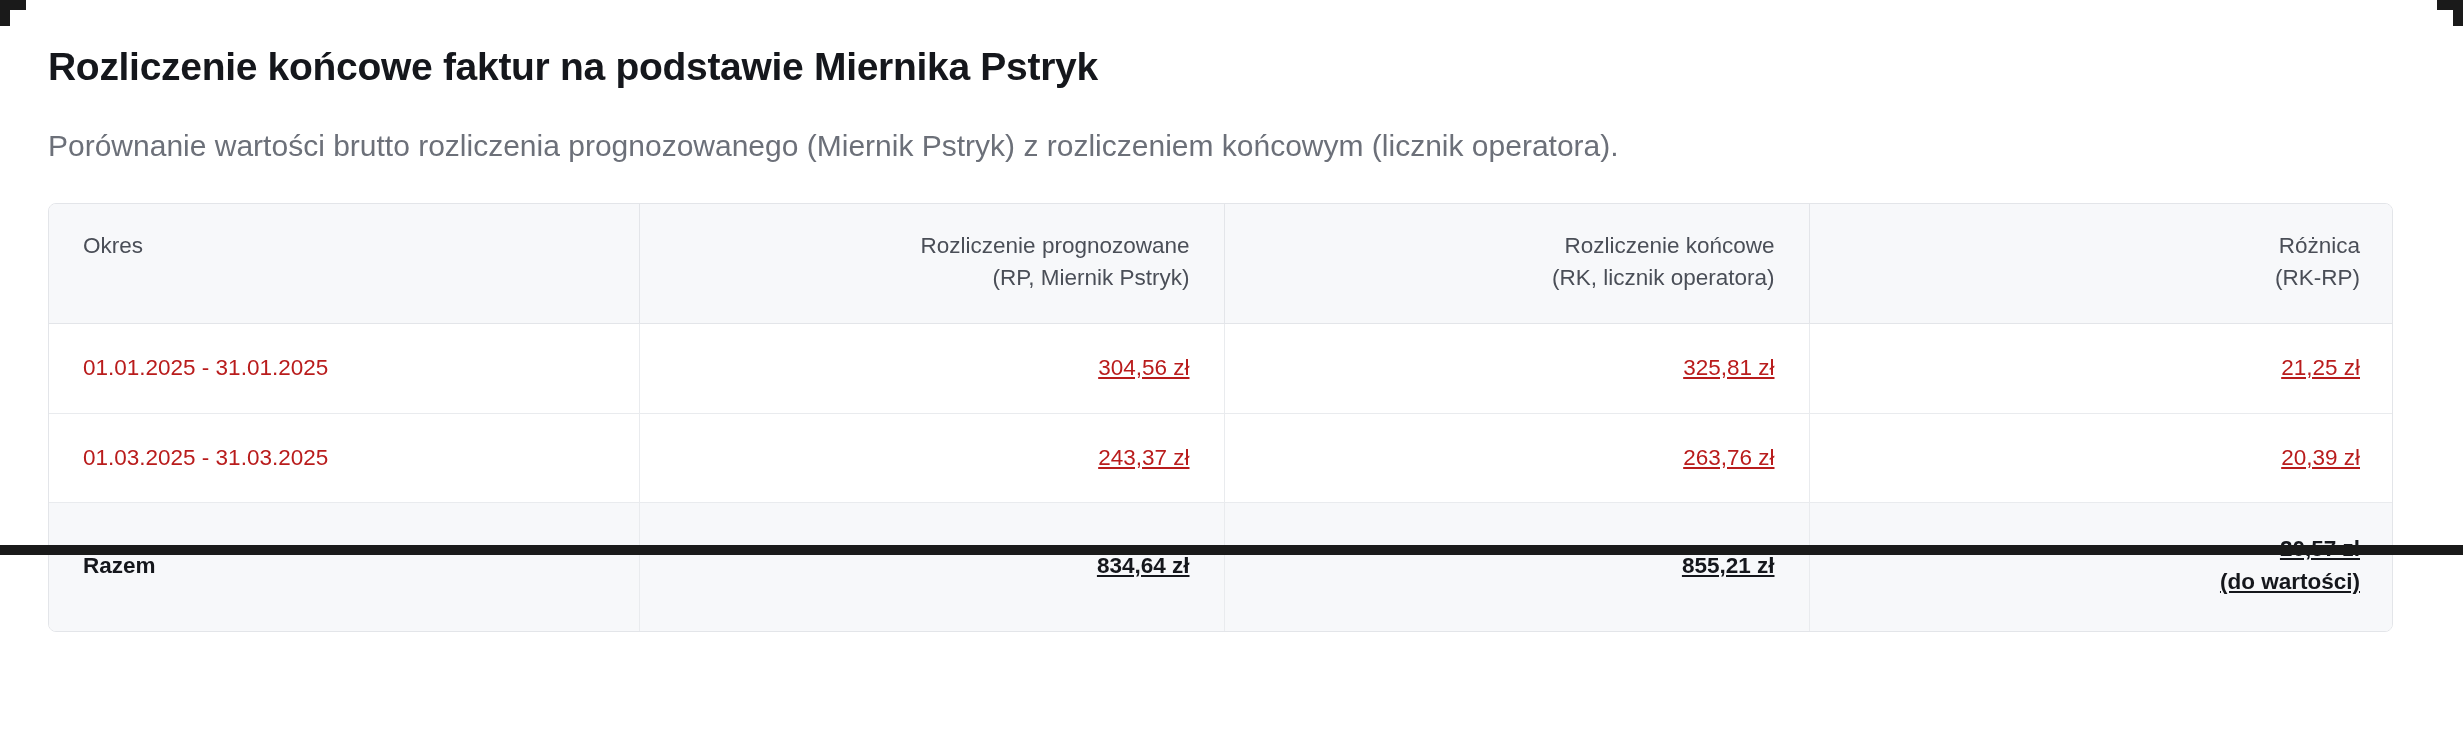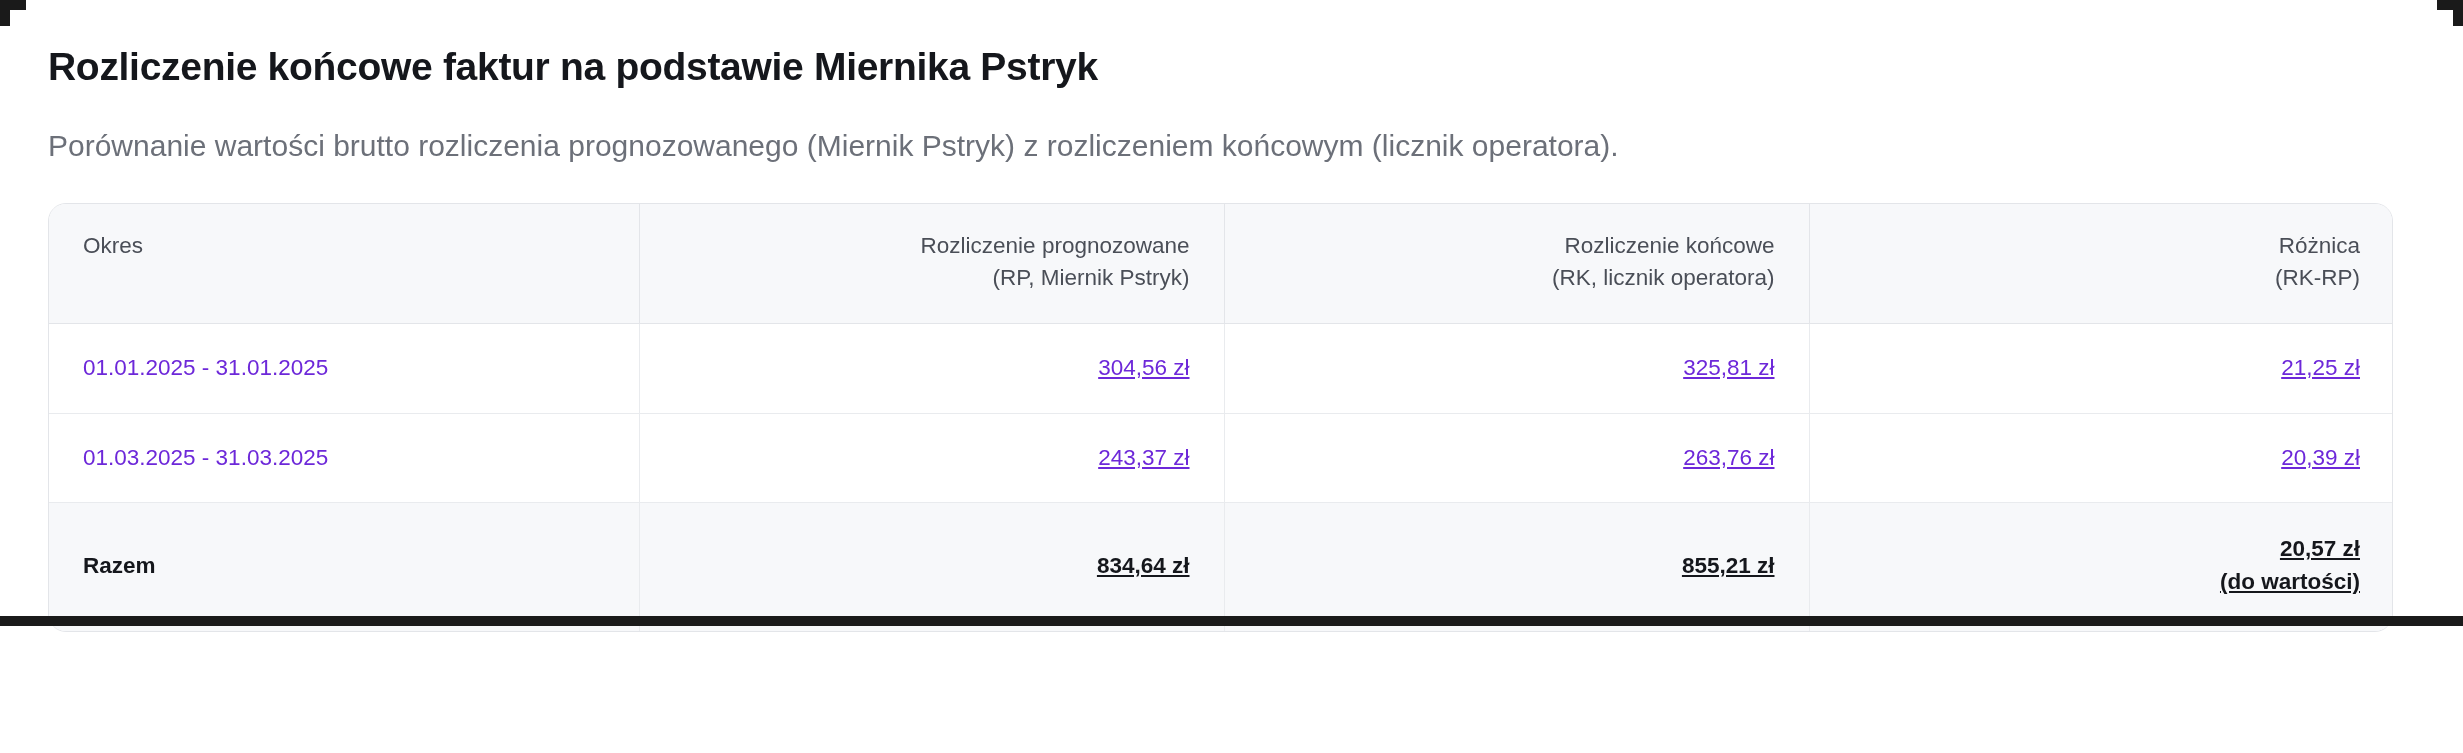--- a/index.html
+++ b/index.html
@@ -15,21 +15,21 @@
     color: #1d1f25;
     position: relative;
     overflow: hidden;
   }
 
   .page {
     position: absolute;
     top: 0;
     left: 0;
     width: 2463px;
-    height: 626px;
+    height: 555px;
     padding: 30px 48px 0 48px;
   }
 
   
   .corner {
     position: absolute;
     background: #1a1a1a;
   }
   .corner-tl-v { left: 0; top: 0; width: 10px; height: 26px; }
   .corner-tl-h { left: 0; top: 0; width: 26px; height: 10px; }
@@ -51,21 +51,21 @@
     color: #6c7079;
     margin: 34px 0 0 0;
     line-height: 1.4;
     font-weight: normal;
   }
 
   .table-wrap {
     margin-top: 36px;
     width: 2345px;
     border: 1px solid #e3e5e9;
-    border-radius: 18px;
+    border-radius: 8px;
     overflow: hidden;
     background: #ffffff;
   }
 
   table.compare {
     width: 100%;
     border-collapse: collapse;
     table-layout: fixed;
   }
 
@@ -82,21 +82,21 @@
     border-right: 1px solid #e3e5e9;
     vertical-align: top;
     line-height: 1.45;
   }
   table.compare thead th:last-child { border-right: none; }
   table.compare thead th.left { text-align: left; }
   table.compare thead th.right { text-align: right; margin-left: 36px; }
 
   table.compare tbody td {
     font-size: 22.5px;
-    color: #6d28d9;
+    color: #b91c1c;
     padding: 28px 34px;
     border-bottom: 1px solid #e9ebee;
     border-right: 1px solid #e9ebee;
     line-height: 1.45;
     background: #ffffff;
   }
   table.compare tbody td:last-child { border-right: none; }
   table.compare tbody td.left { text-align: left; }
   table.compare tbody td.right { text-align: right; text-decoration: underline; }
 

